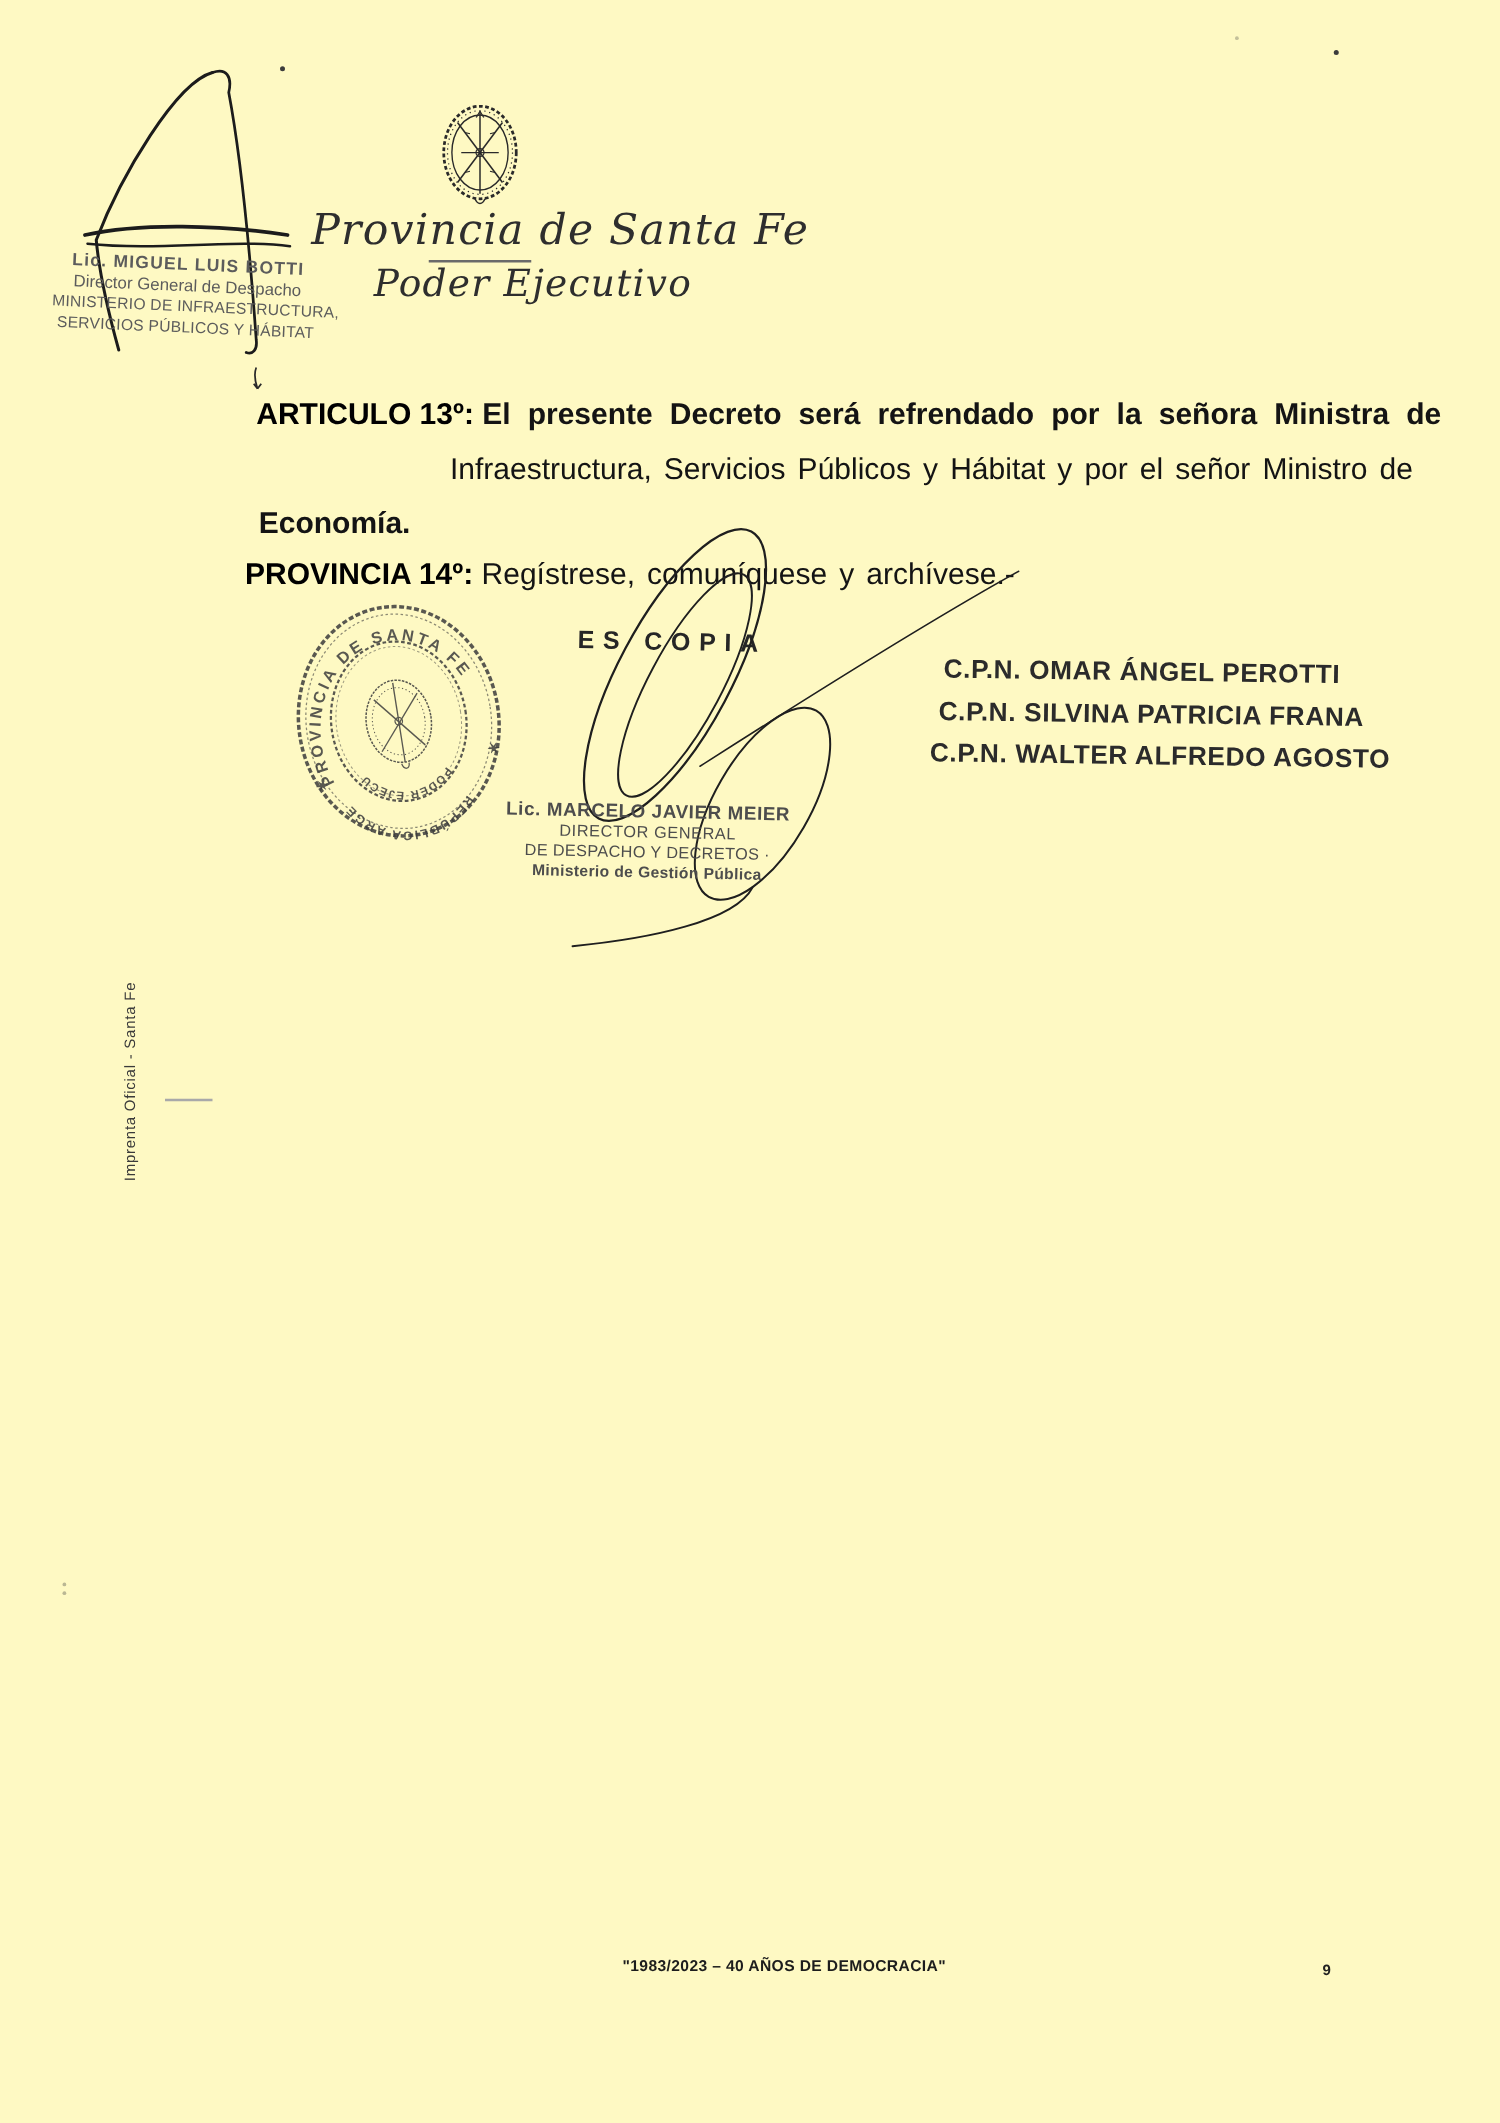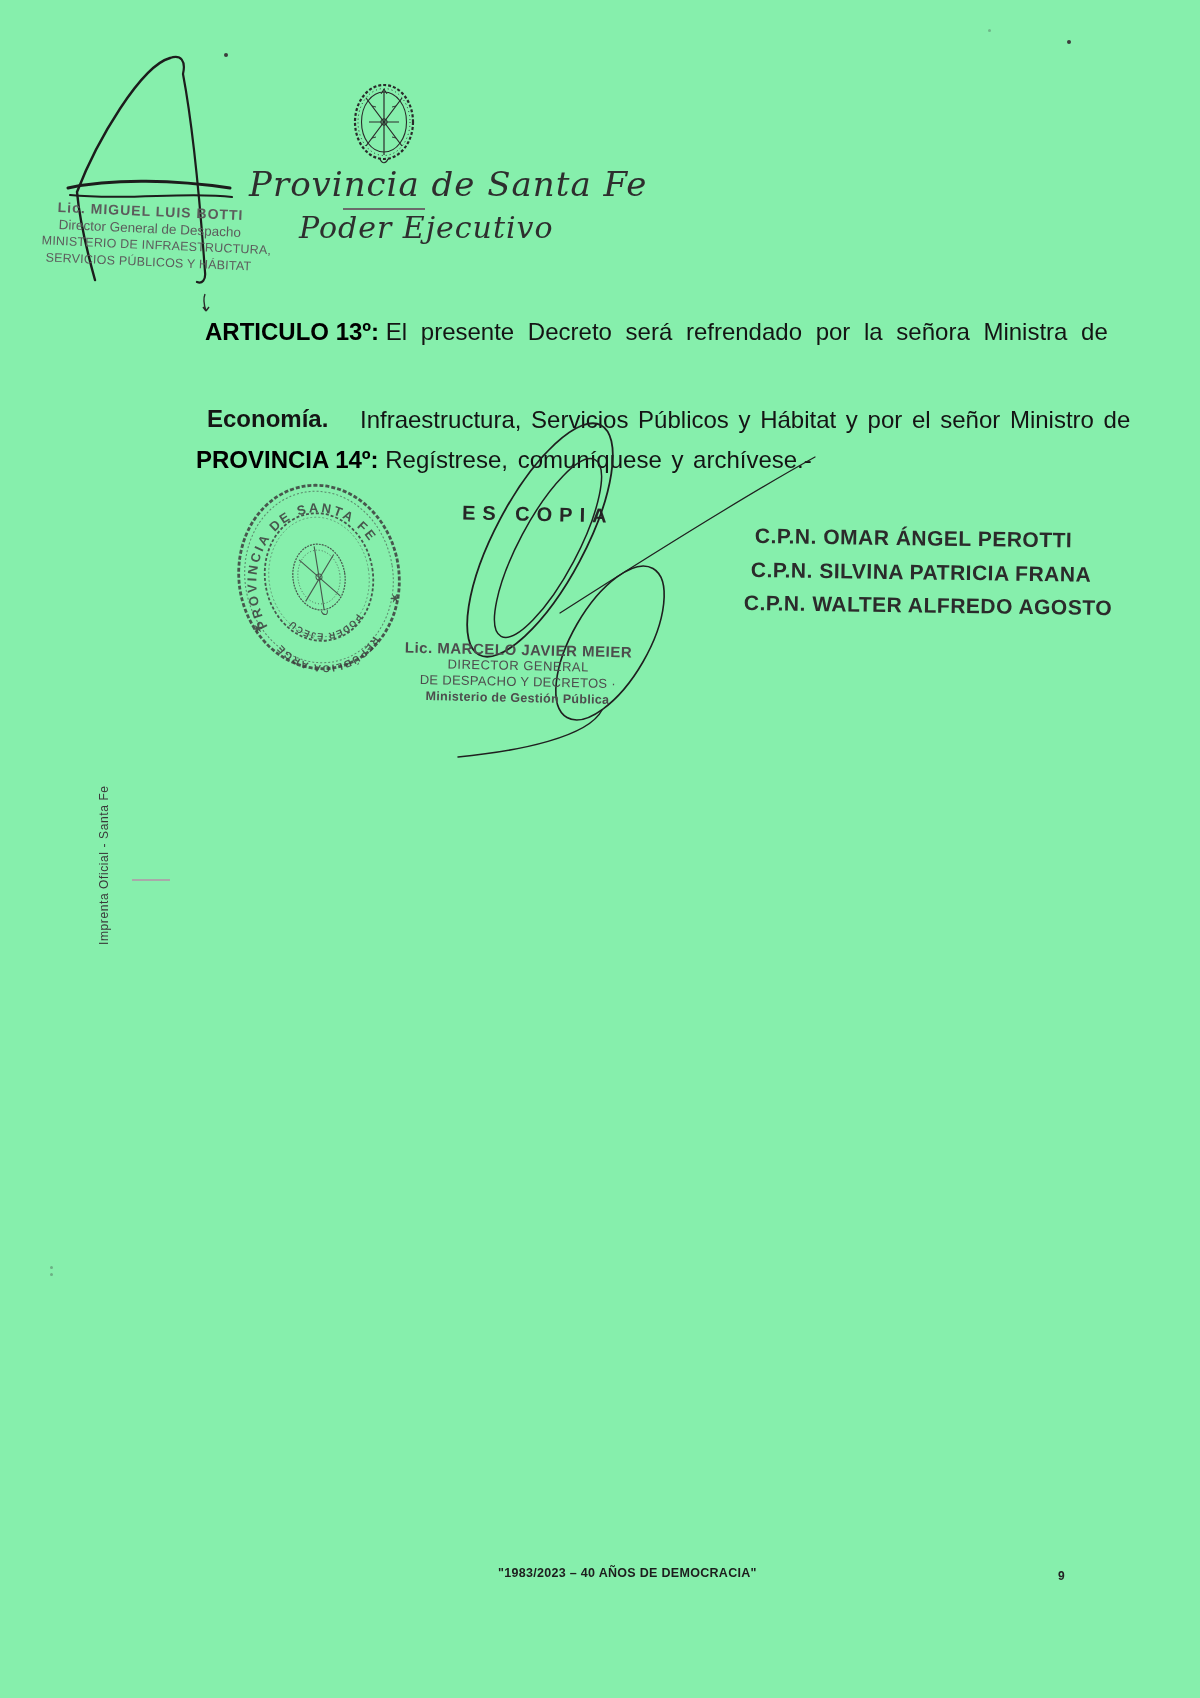--- a/index.html
+++ b/index.html
@@ -1,18 +1,18 @@
 <!DOCTYPE html>
 <html><head>
 <meta charset="utf-8">
 <style>
   html,body{margin:0;padding:0;background:#e8e8e8;}
   .page{
     position:relative;width:1200px;height:1698px;margin:0 auto;
-    background:#86efac;overflow:hidden;
+    background:#fef9c3;overflow:hidden;
     font-family:"Liberation Sans",sans-serif;color:#161616;
   }
   .abs{position:absolute;}
 
   
   .province-script{
     font-family:"DejaVu Serif",serif;font-style:italic;
     font-size:34px;color:#2e2e2e;letter-spacing:1px;white-space:nowrap;
   }
   .power-script{
@@ -108,24 +108,24 @@
     <div class="s1">Lic. MIGUEL LUIS BOTTI</div>
     <div class="s2">Director General de Despacho</div>
     <div class="s3">MINISTERIO DE INFRAESTRUCTURA,</div>
     <div class="s4">SERVICIOS PÚBLICOS Y HÁBITAT</div>
   </div>
 
   <svg class="abs" style="left:200px;top:293px;" width="12" height="20" viewBox="0 0 12 20">
     <path d="M5 1 C3 6 4 12 6 18 M6 18 l-3 -4 M6 18 l3 -4" fill="none" stroke="#2a2a2a" stroke-width="1.4"></path>
   </svg>
 
-  <div class="abs bodyline" style="left:205px;top:318px;">
+  <div class="abs bodyline" style="left:205px;top:318px;font-weight:bold;">
     <b>ARTICULO 13º:</b><span> </span><span class="ws-wide">El presente Decreto será refrendado por la señora Ministra de</span>
   </div>
-  <div class="abs bodyline ws-mid" style="left:360px;top:362px;margin-top:44px;">Infraestructura, Servicios Públicos y Hábitat y por el señor Ministro  de</div>
+  <div class="abs bodyline ws-mid" style="left:360px;top:362px;">Infraestructura, Servicios Públicos y Hábitat y por el señor Ministro  de</div>
   <div class="abs bodyline" style="left:207px;top:405px;font-weight:bold;">Economía.</div>
   <div class="abs bodyline" style="left:196px;top:446px;">
     <b>PROVINCIA  14º:</b><span> </span><span class="ws-mid">Regístrese,  comuníquese y archívese.-</span>
   </div>
 
   <div class="abs escopia" style="left:462px;top:503px;">ES COPIA</div>
 
   <svg class="abs" style="left:230px;top:480px;" width="180" height="200" viewBox="0 0 180 200">
     <defs>
       <path id="sealTop" d="M 36 149 A 64 75 0 1 1 141 151" fill="none"></path>

